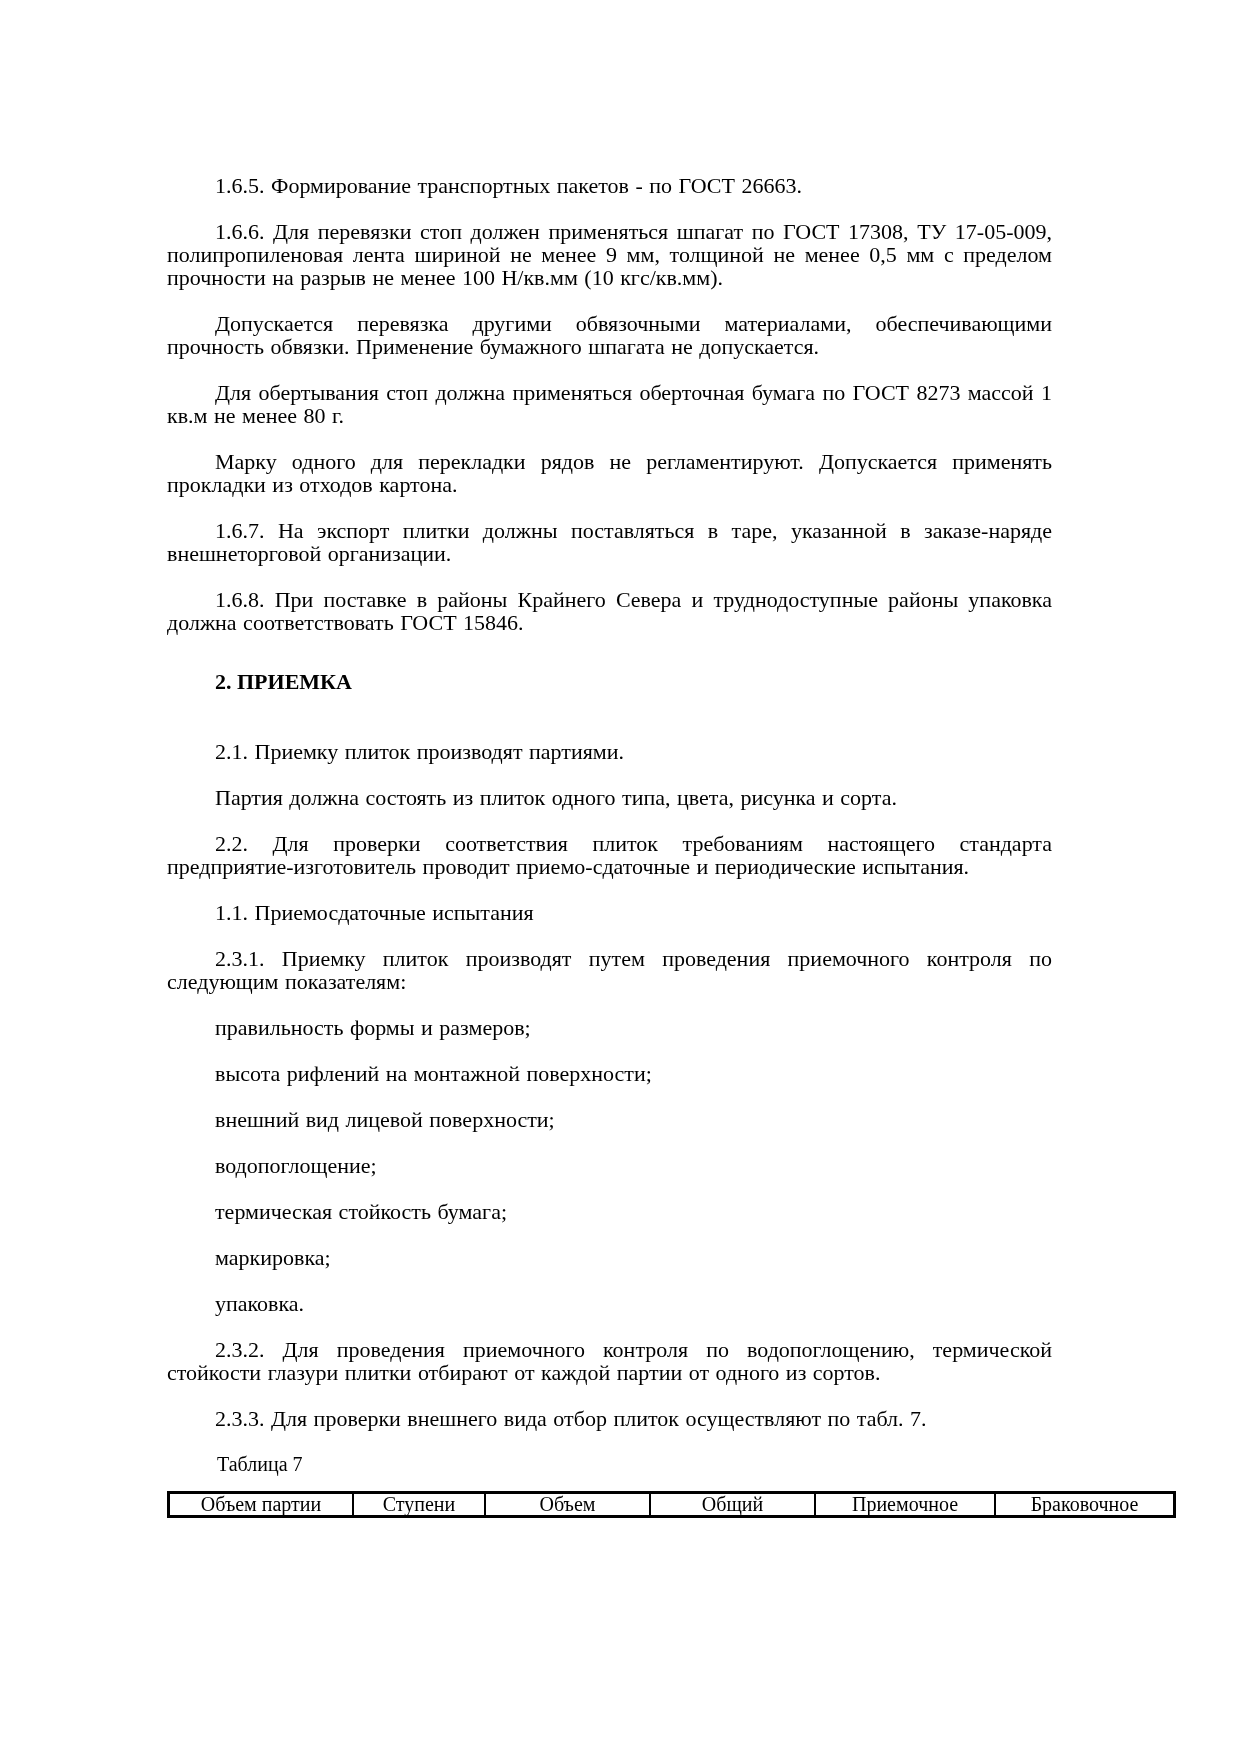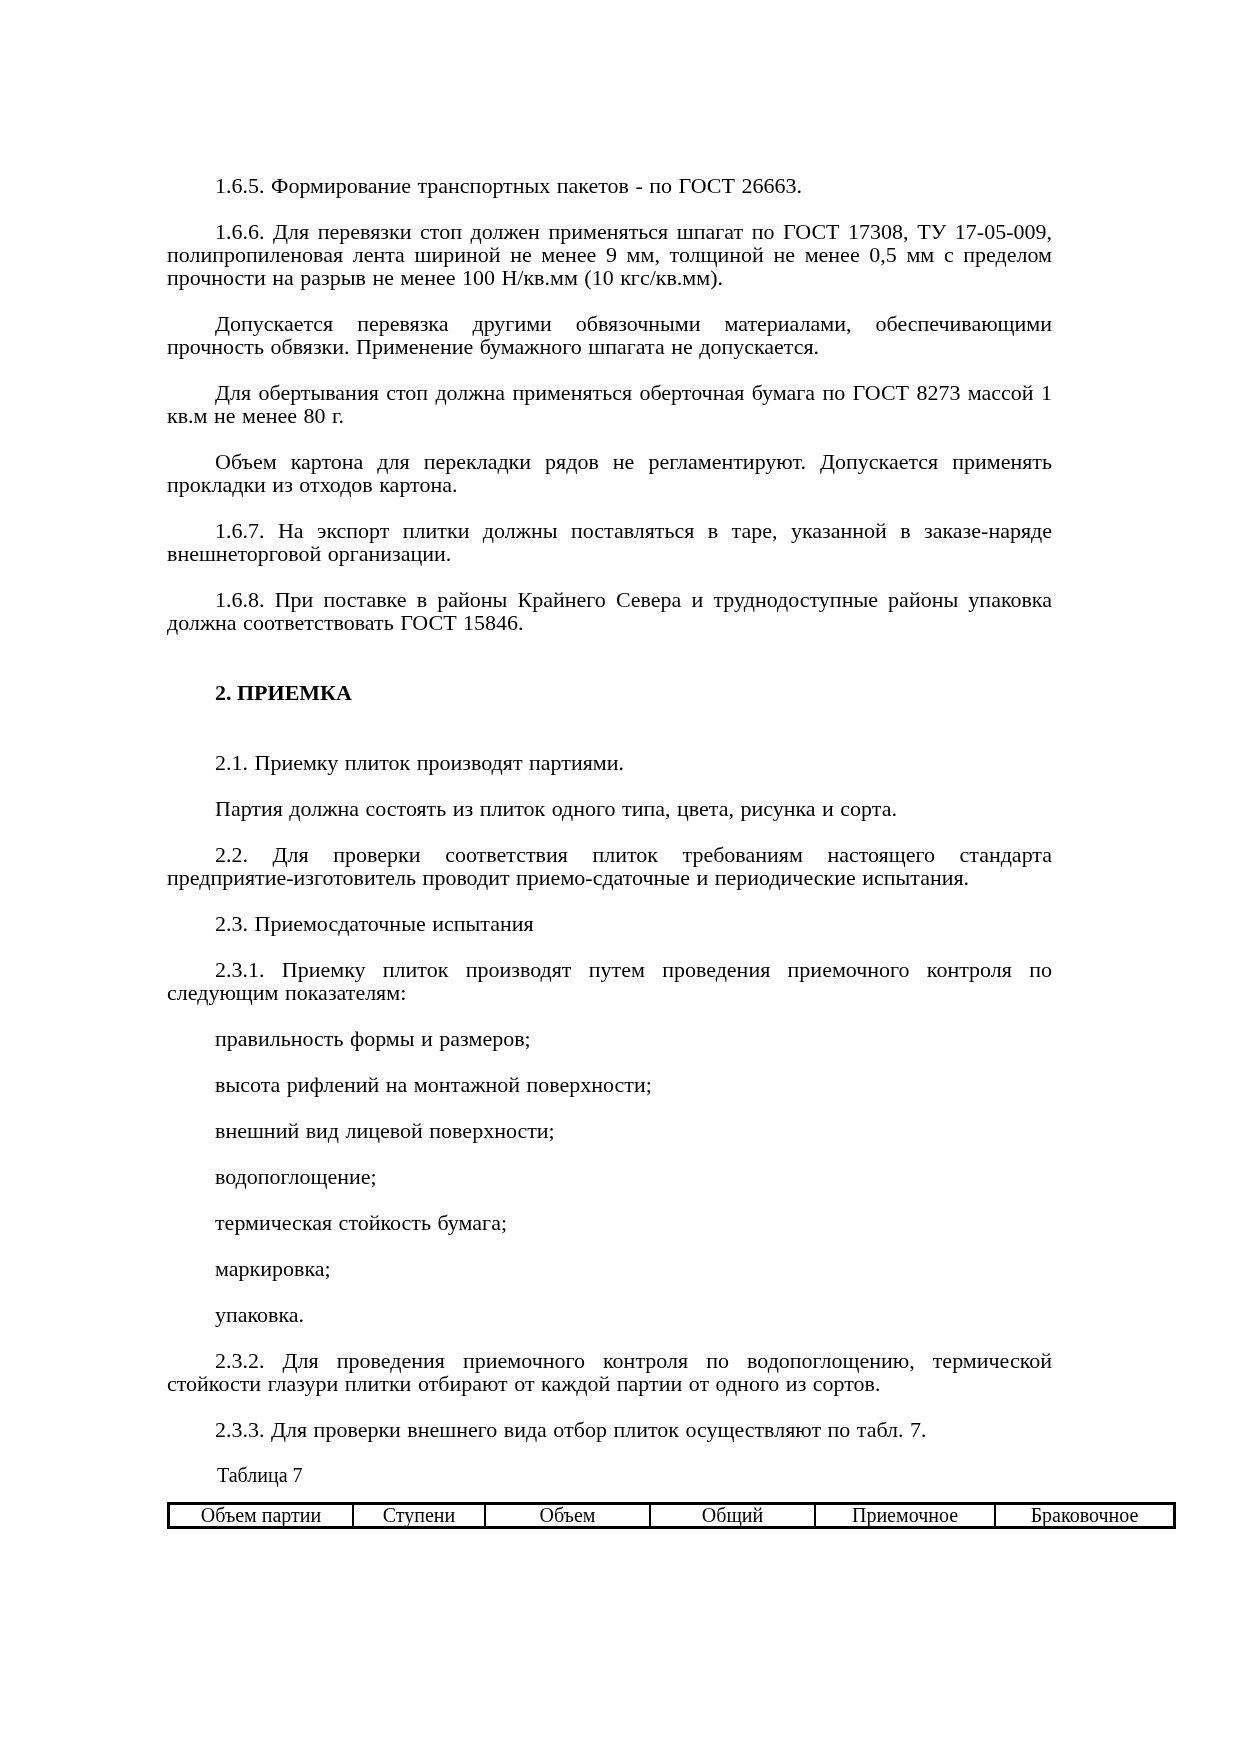--- a/index.html
+++ b/index.html
@@ -21,21 +21,21 @@
   }
   .para {
     margin: 0 0 23px 0;
     font-size: 22px;
     line-height: 23px;
     text-align: justify;
     text-indent: 48px;
     word-spacing: 1px;
   }
   .heading {
-    margin: 47px 0 47px 0;
+    margin: 36px 0 47px 0;
     font-size: 22px;
     line-height: 23px;
     font-weight: bold;
     text-indent: 48px;
     text-align: left;
   }
   .table-caption {
     margin: 0 0 15px 0;
     font-size: 20px;
     line-height: 23px;
@@ -64,30 +64,30 @@
 </head>
 <body>
 
 <div class="page">
   <div class="content">
 
     <p class="para">1.6.5. Формирование транспортных пакетов - по ГОСТ 26663.</p>
     <p class="para">1.6.6. Для перевязки стоп должен применяться шпагат по ГОСТ 17308, ТУ 17-05-009, полипропиленовая лента шириной не менее 9 мм, толщиной не менее 0,5 мм с пределом прочности на разрыв не менее 100 Н/кв.мм (10 кгс/кв.мм).</p>
     <p class="para">Допускается перевязка другими обвязочными материалами, обеспечивающими прочность обвязки. Применение бумажного шпагата не допускается.</p>
     <p class="para">Для обертывания стоп должна применяться оберточная бумага по ГОСТ 8273 массой 1 кв.м не менее 80 г.</p>
-    <p class="para">Объем картона для перекладки рядов не регламентируют. Допускается применять прокладки из отходов картона.</p>
+    <p class="para">Марку одного для перекладки рядов не регламентируют. Допускается применять прокладки из отходов картона.</p>
     <p class="para">1.6.7. На экспорт плитки должны поставляться в таре, указанной в заказе-наряде внешнеторговой организации.</p>
     <p class="para">1.6.8. При поставке в районы Крайнего Севера и труднодоступные районы упаковка должна соответствовать ГОСТ 15846.</p>
 
     <h2 class="heading">2. ПРИЕМКА</h2>
 
     <p class="para">2.1. Приемку плиток производят партиями.</p>
     <p class="para">Партия должна состоять из плиток одного типа, цвета, рисунка и сорта.</p>
     <p class="para">2.2. Для проверки соответствия плиток требованиям настоящего стандарта предприятие-изготовитель проводит приемо-сдаточные и периодические испытания.</p>
-    <p class="para">2.3. Приемосдаточные испытания</p>
+    <p class="para">1.1. Приемосдаточные испытания</p>
     <p class="para">2.3.1. Приемку плиток производят путем проведения приемочного контроля по следующим показателям:</p>
 
     <p class="para">правильность формы и размеров;</p>
     <p class="para">высота рифлений на монтажной поверхности;</p>
     <p class="para">внешний вид лицевой поверхности;</p>
     <p class="para">водопоглощение;</p>
     <p class="para">термическая стойкость бумага;</p>
     <p class="para">маркировка;</p>
     <p class="para">упаковка.</p>
 

